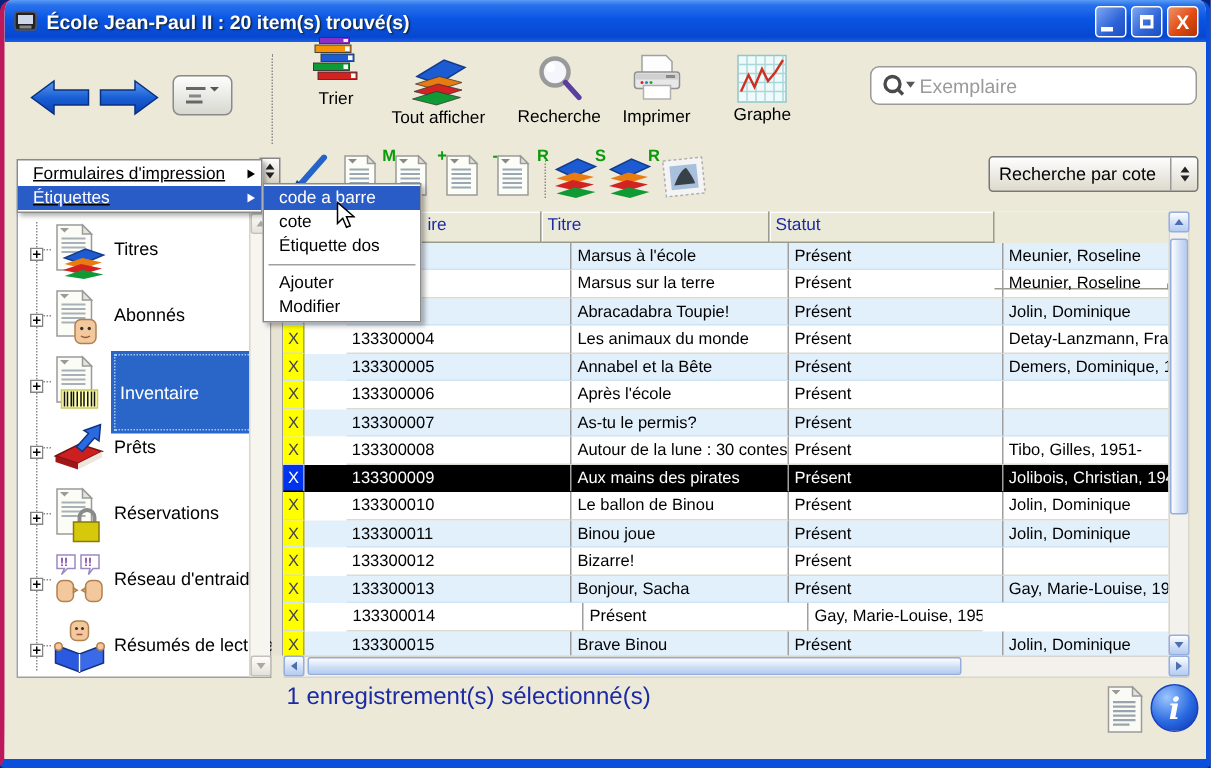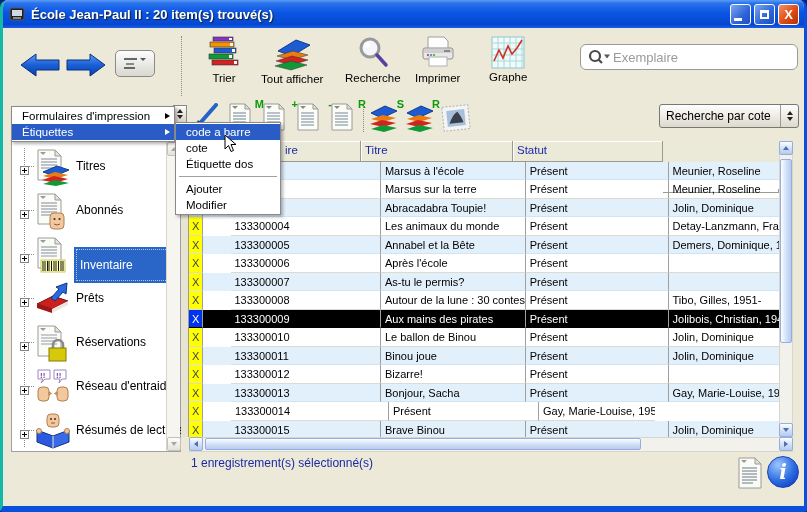--- a/index.html
+++ b/index.html
@@ -2,21 +2,21 @@
 <html><head>
 <meta charset="utf-8">
 <style>
   * { margin:0; padding:0; box-sizing:border-box; }
   html,body { width:807px; height:512px; overflow:hidden; background:#06227c;
               font-family:"Liberation Sans", sans-serif; }
   .abs { position:absolute; }
 
   
   .window { position:absolute; inset:0; background:#ece9d8;
-            border-left:3px solid #14b8a6; border-right:3px solid #0a50dd; border-bottom:6px solid #0a50dd;
+            border-left:3px solid #be185d; border-right:3px solid #0a50dd; border-bottom:6px solid #0a50dd;
             border-radius:8px 8px 3px 3px; overflow:hidden; }
   .titlebar { position:absolute; left:0; top:0; width:100%; height:28px;
               background:linear-gradient(180deg,#5a9cf5 0%,#2a72ec 12%,#0a55e4 45%,#0747cf 88%,#1a5fe8 100%);
               display:flex; align-items:center; padding:0 6px; }
   .title-text { color:#fff; font-size:13px; font-weight:bold; margin-left:6px;
                 text-shadow:1px 1px 1px #123; white-space:nowrap; }
   .tb-btn { position:absolute; top:4px; width:21px; height:21px; border-radius:3px;
             border:1px solid #fff; display:flex; align-items:center; justify-content:center; }
   .tb-blue { background:linear-gradient(135deg,#7ba8f0,#2e63d8 60%,#1b4fc0); }
   .tb-red  { background:linear-gradient(135deg,#f0936a,#e04a12 55%,#b23208); }
@@ -62,21 +62,21 @@
   
   .sidepanel { position:absolute; left:8px; top:141px; width:170px; height:311px; background:#fff;
                border:1px solid #a0a0a0; }
   .tree { position:absolute; left:0; top:2px; right:15px; bottom:0; }
   .tree::before { content:""; position:absolute; left:12px; top:4px; bottom:4px; border-left:1px dotted #8a8a8a; }
   .titem { position:relative; height:44px; }
   .titem::before { content:""; position:absolute; left:13px; width:9px; top:50%; border-top:1px dotted #8a8a8a; }
   .plusbox { position:absolute; left:8px; top:50%; margin-top:-5px; z-index:2; }
   .ticon { position:absolute; left:23px; top:4px; }
   .tlabel { position:absolute; left:64px; top:50%; transform:translateY(-50%); font-size:12px; color:#000; white-space:nowrap; }
-  .titem.sel .tlabel { left:62px; transform:none; top:15px; width:104px; height:36px; display:flex; align-items:center;
+  .titem.sel .tlabel { left:62px; transform:none; top:2px; width:104px; height:55px; display:flex; align-items:center;
                        padding-left:6px; background:#2a65c8; color:#fff; outline:1px dotted #a8c8f0; outline-offset:-3px; }
   .side-sb { position:absolute; right:0; top:0; width:14px; height:100%; background:#f6f5f0; border-left:1px solid #d8d6cc; }
   .side-sb .sbtn { background:linear-gradient(180deg,#fdfdfd,#e4e2d8); border:1px solid #c4c2b8; }
   .gtri-u { width:0;height:0;border-left:3.5px solid transparent;border-right:3.5px solid transparent;border-bottom:4.5px solid #a8a8a0; }
   .gtri-d { width:0;height:0;border-left:3.5px solid transparent;border-right:3.5px solid transparent;border-top:4.5px solid #a8a8a0; }
 
   
   .margin-strip { position:absolute; left:178px; top:141px; width:8px; height:296px; background:#e8e4d4;
                   border-right:1px solid #9a9a9a; }
   .tablewrap { position:absolute; left:186px; top:141px; width:590px; height:296px; background:#fff; }
@@ -105,21 +105,21 @@
   .btri-u { width:0;height:0;border-left:3.5px solid transparent;border-right:3.5px solid transparent;border-bottom:4.5px solid #4d6fae; }
   .btri-d { width:0;height:0;border-left:3.5px solid transparent;border-right:3.5px solid transparent;border-top:4.5px solid #4d6fae; }
   .btri-l { width:0;height:0;border-top:3.5px solid transparent;border-bottom:3.5px solid transparent;border-right:4.5px solid #4d6fae; }
   .btri-r { width:0;height:0;border-top:3.5px solid transparent;border-bottom:3.5px solid transparent;border-left:4.5px solid #4d6fae; }
   .vthumb { position:absolute; left:0px; top:17px; width:12px; height:184px;
             background:linear-gradient(90deg,#fdfefe,#cdddf6 60%,#b5ccf0); border:1px solid #95aede; border-radius:2px; }
   .hthumb { position:absolute; left:15px; top:0px; width:436px; height:12px;
             background:linear-gradient(180deg,#fdfefe,#cdddf6 60%,#b5ccf0); border:1px solid #95aede; border-radius:2px; }
 
   
-  .status-text { position:absolute; left:188px; top:456px; font-size:12px; color:#1b2aa5; }
+  .status-text { position:absolute; left:188px; top:456px; font-size:16px; color:#1b2aa5; }
   .info-circle { position:absolute; left:764px; top:456px; width:32px; height:32px; border-radius:50%;
                  background:radial-gradient(circle at 10px 8px,#9cc6ff,#2a6ae0 55%,#0a2fb0);
                  border:1px solid #1a40c0; display:flex; align-items:center; justify-content:center;
                  color:#fff; font-family:"DejaVu Serif", serif; font-style:italic; font-weight:bold; font-size:20px; }
   .cursor { position:absolute; left:221px; top:134px; z-index:99; }
 </style>
 </head>
 <body>
 
 <div class="window">
@@ -169,21 +169,21 @@
   <div class="abs" style="left:112px;top:50px;width:40px;height:27px;border:1px solid #8a8a8a;border-radius:5px;background:linear-gradient(180deg,#fdfdfd,#d8d8d0);display:flex;align-items:center;justify-content:center;">
     <svg width="24" height="14">
         <rect x="1" y="1" width="13" height="2" fill="#666"></rect>
         <polygon points="17,1 23,1 20,4" fill="#555"></polygon>
         <rect x="3" y="6" width="8" height="2" fill="#888"></rect>
         <rect x="1" y="10" width="11" height="2" fill="#666"></rect>
       </svg>
   </div>
   <div class="vdots" style="left:178px;top:36px;height:60px;"></div>
 
-  <div class="toolbtn" style="left:204px;top:36px;">
+  <div class="toolbtn" style="left:204px;top:24px;">
     <svg width="34" height="34">
         <g stroke="#333" stroke-width="0.6">
           <rect x="6" y="1" width="20" height="4" fill="#8b2fc9"></rect>
           <rect x="3" y="6" width="24" height="5" fill="#f59300"></rect>
           <rect x="7" y="12" width="22" height="5" fill="#1d5bd2"></rect>
           <rect x="2" y="18" width="24" height="5" fill="#0f9a35"></rect>
           <rect x="5" y="24" width="26" height="5" fill="#d42222"></rect>
         </g>
         <g fill="#fff">
           <rect x="22" y="2" width="3" height="2"></rect>
@@ -684,21 +684,21 @@
           <line x1="4" y1="20" x2="19" y2="20"></line>
           <line x1="4" y1="23" x2="19" y2="23"></line>
           <line x1="4" y1="26" x2="15" y2="26"></line>
         </g>
       </svg>
   </div>
   <div class="info-circle">
       <span>i</span>
     </div>
 
-  <div class="menu" style="left:8px;top:106px;width:164px;">
+  <div class="menu" style="left:8px;top:106px;width:164px;text-decoration:underline;">
     <div class="mitem"><span>Formulaires d'impression</span><i class="marr"></i></div>
     <div class="mitem hl"><span>Étiquettes</span><i class="marr"></i></div>
   </div>
   <div class="mspin">
       <i class="tri-u"></i>
       <i class="tri-d"></i>
     </div>
   <div class="menu" style="left:172px;top:122px;width:106px;">
     <div class="mitem hl"><span>code a barre</span></div>
     <div class="mitem"><span>cote</span></div>

